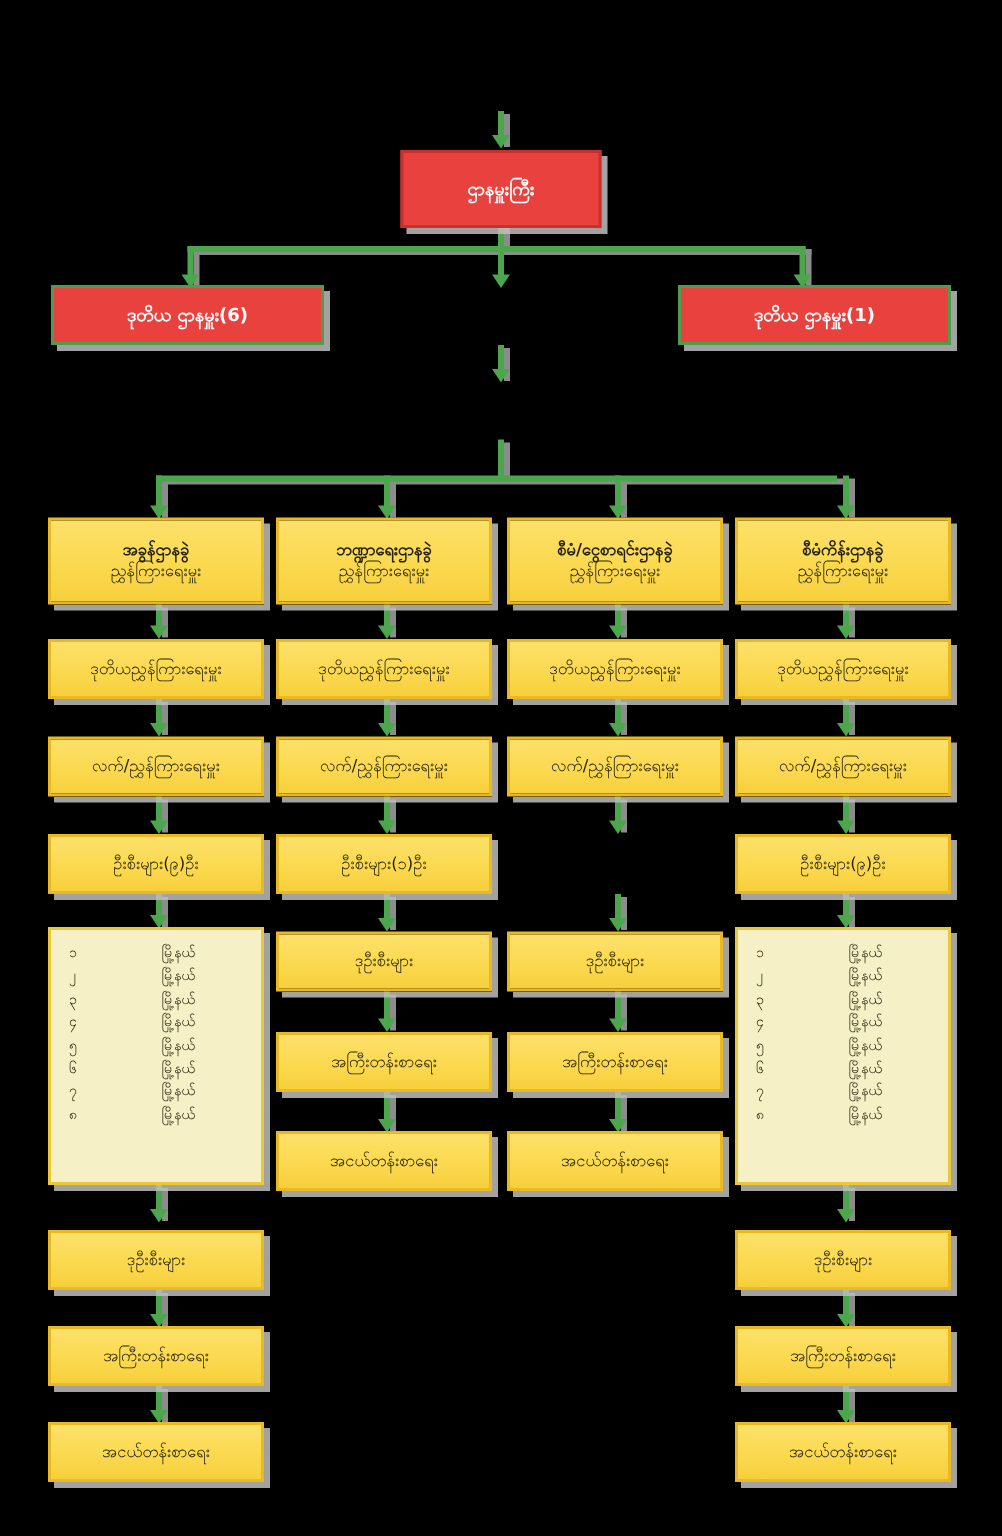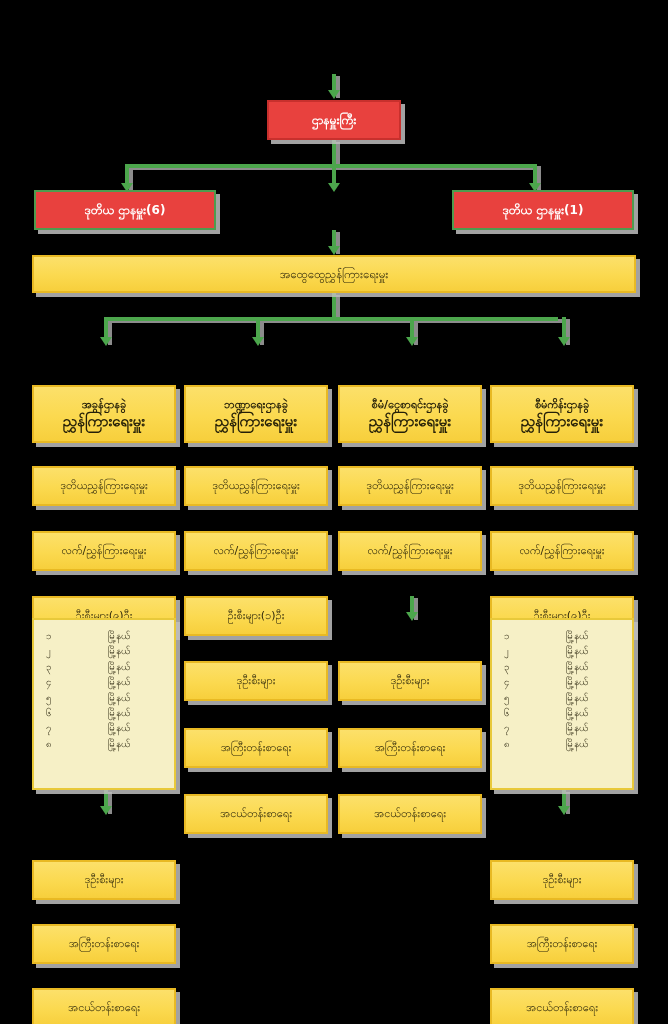--- a/index.html
+++ b/index.html
@@ -39,24 +39,23 @@
     font-weight: 600;
   }
   .n-red.bordered-green { border: 2px solid #4E9C4E; }
 
   
   .n-yellow {
     background: linear-gradient(180deg,#FCE06A 0%,#FBD94F 55%,#F7CF3C 100%);
     border: 2px solid #E8B923;
     color: #241F08;
     font-size: 11px;
-    margin-top: 40px;
   }
   .n-yellow.head { font-weight: 700; font-size: 11px; }
-  .n-yellow.head .sub { font-weight: 700; font-size: 15px; }
+  .n-yellow.head .sub { font-weight: 400; font-size: 11px; }
 
   
   .n-bar {
     background: linear-gradient(180deg,#FCE06A 0%,#FBD94F 55%,#F7CF3C 100%);
     border: 2px solid #E8B923;
     color: #241F08;
     font-size: 11.5px;
   }
 
   
@@ -95,21 +94,21 @@
 </head>
 <body>
 
 <div id="chart">
 
 
   <div class="ln-sh v" style="left:336px; top:76px; height:22px;"></div>
   <div class="ln v" style="left:332px; top:74px; height:20px;"></div>
   <div class="arrow" style="left:328px; top:90px;"></div>
 
-  <div class="node n-red" style="left:267px; top:100px; width:134px; height:40px;">
+  <div class="node n-red" style="left:267px; top:100px; width:134px; height:52px;">
     <span>ဌာနမှူးကြီး</span>
   </div>
 
   <div class="ln-sh v" style="left:336px; top:142px; height:26px;"></div>
   <div class="ln v" style="left:332px; top:140px; height:26px;"></div>
   <div class="ln-sh h" style="left:129px; top:166px; width:412px;"></div>
   <div class="ln h" style="left:125px; top:164px; width:412px;"></div>
   <div class="ln-sh v" style="left:129px; top:166px; height:24px;"></div>
   <div class="ln v" style="left:125px; top:164px; height:22px;"></div>
   <div class="ln v" style="left:332px; top:164px; height:22px;"></div>
@@ -123,23 +122,20 @@
     <span>ဒုတိယ ဌာနမှူး(6)</span>
   </div>
   <div class="node n-red bordered-green" style="left:452px; top:190px; width:182px; height:40px;">
     <span>ဒုတိယ ဌာနမှူး(1)</span>
   </div>
 
   <div class="ln-sh v" style="left:336px; top:232px; height:22px;"></div>
   <div class="ln v" style="left:332px; top:230px; height:20px;"></div>
   <div class="arrow" style="left:328px; top:246px;"></div>
 
-  <div class="node n-bar" style="left:32px; top:255px; width:604px; height:38px;">
-    <span>အထွေထွေညွှန်ကြားရေးမှူး</span>
-  </div>
 
   <div class="ln-sh v" style="left:336px; top:295px; height:26px;"></div>
   <div class="ln v" style="left:332px; top:293px; height:26px;"></div>
   <div class="ln-sh h" style="left:108px; top:319px; width:454px;"></div>
   <div class="ln h" style="left:104px; top:317px; width:454px;"></div>
   <div class="ln-sh v" style="left:108px; top:319px; height:26px;"></div>
   <div class="ln v" style="left:104px; top:317px; height:24px;"></div>
   <div class="ln-sh v" style="left:260px; top:319px; height:26px;"></div>
   <div class="ln v" style="left:256px; top:317px; height:24px;"></div>
   <div class="ln-sh v" style="left:414px; top:319px; height:26px;"></div>

